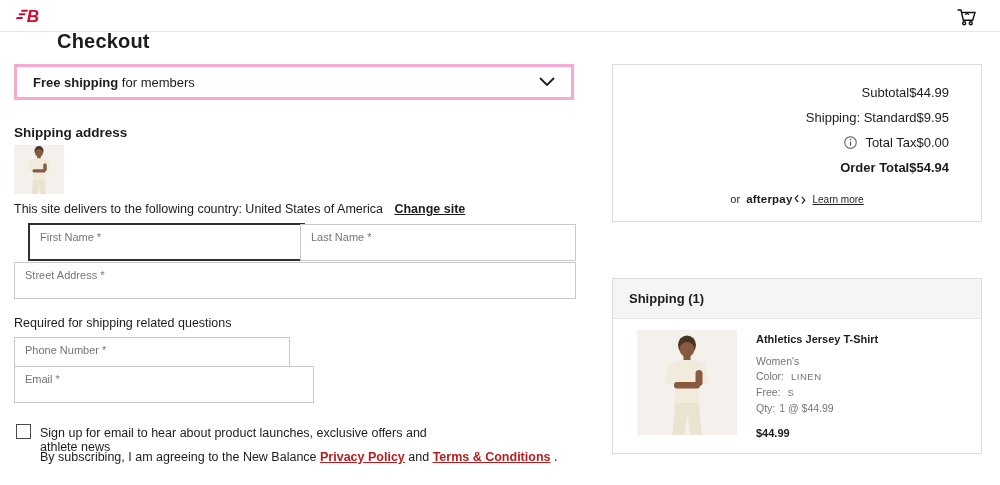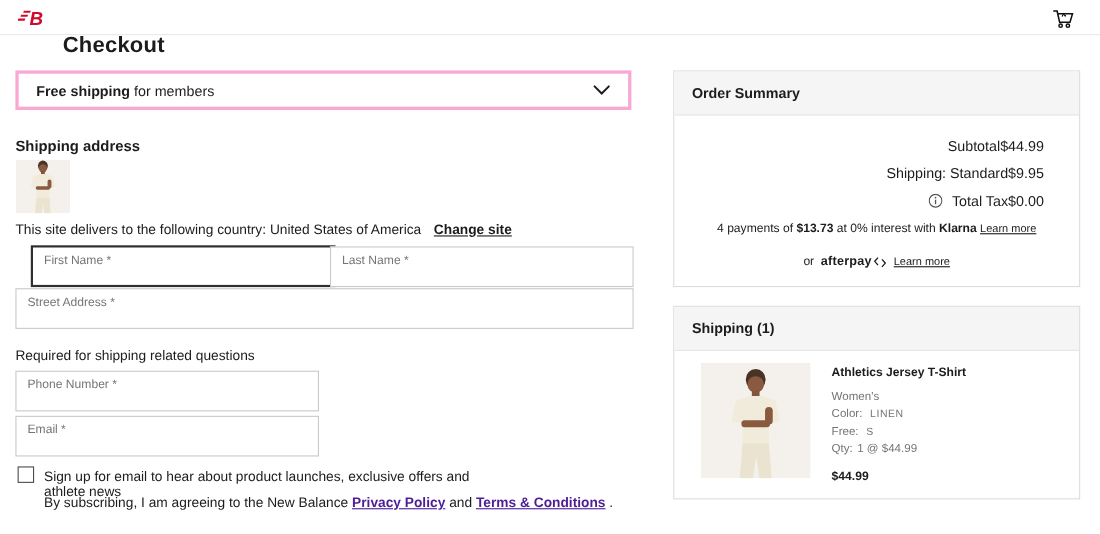--- a/index.html
+++ b/index.html
@@ -25,26 +25,26 @@
   .change-site { font-weight:bold; text-decoration:underline; color:#1c1c1c; margin-left:8px; cursor:pointer; }
   .field { position:absolute; background:#fff; border:1px solid #c9c9c9; }
   .field.focused { border:2px solid #2f2f2f; }
   .field .flabel { position:absolute; top:6px; left:10px; font-size:11px; color:#757575; pointer-events:none; white-space:nowrap; }
   .field input { position:absolute; left:0; top:0; width:100%; height:100%; border:none; outline:none; background:transparent;
     padding:16px 10px 2px; font-size:13px; font-family:"Liberation Sans",sans-serif; }
   .f-first  { left:28px;  top:223px; width:277px; height:38px; }
   .f-last   { left:300px; top:224px; width:276px; height:37px; }
   .f-street { left:14px;  top:262px; width:562px; height:37px; }
   .f-phone  { left:14px;  top:337px; width:276px; height:37px; }
-  .f-email  { left:14px;  top:378px; width:276px; height:37px; }
+  .f-email  { left:14px;  top:366px; width:300px; height:37px; }
   .req-note { position:absolute; left:14px; top:316px; font-size:12.5px; }
   .signup-check { position:absolute; left:16px; top:424px; width:15px; height:15px; border:1px solid #4a4a4a; background:#fff; cursor:pointer; }
   .signup-text { position:absolute; left:40px; top:426px; font-size:12.5px; width:420px; }
   .subscribe-line { position:absolute; left:40px; top:450px; font-size:12.5px; }
-  .u-link { font-weight:bold; text-decoration:underline; color:#4c1d95; cursor:pointer; }
+  .u-link { font-weight:bold; text-decoration:underline; color:#b91c1c; cursor:pointer; }
   
   .panel { position:absolute; left:612px; width:370px; background:#fff; border:1px solid #dcdcdc; }
   .panel-head { background:#f5f5f5; border-bottom:1px solid #e5e5e5; padding:12px 16px; font-size:13px; font-weight:bold; }
   .summary-panel { top:64px; }
   .summary-body { padding:20px 32px 16px; }
   .srow { display:flex; justify-content:flex-end; font-size:13px; margin-bottom:10px; align-items:center; }
   .srow .lab { display:flex; align-items:center; gap:8px; }
   .srow.total { font-weight:bold; margin-left:-16px; margin-top:2px; margin-bottom:6px; }
   .info-icon { width:13px; height:13px; cursor:pointer; display:inline-block; }
   .pay-line { text-align:center; font-size:11px; margin-top:12px; color:#1c1c1c; }
@@ -154,49 +154,45 @@
 
   <div class="subscribe-line">
     <span>By subscribing, I am agreeing to the New Balance</span>
     <a class="u-link">Privacy Policy</a>
     <span>and</span>
     <a class="u-link">Terms &amp; Conditions</a>
     <span>.</span>
   </div>
 
   <div class="panel summary-panel">
-    <div class="panel-head">Order Summary</div>
     <div class="summary-body">
       <div class="srow">
         <span class="lab">Subtotal</span>
         <span>$44.99</span>
       </div>
       <div class="srow">
         <span class="lab">Shipping: Standard</span>
         <span>$9.95</span>
       </div>
       <div class="srow">
         <span class="lab">
           <svg class="info-icon" viewBox="0 0 14 14">
             <circle cx="7" cy="7" r="6.2" fill="none" stroke="#555" stroke-width="1.1"></circle>
             <rect x="6.35" y="6" width="1.3" height="4.4" fill="#555"></rect>
             <circle cx="7" cy="3.9" r="0.85" fill="#555"></circle>
           </svg>
           <span>Total Tax</span>
         </span>
         <span>$0.00</span>
       </div>
-
-      <div class="pay-line">
-        <span>4 payments of</span>
-        <b>$13.73</b>
-        <span>at 0% interest with</span>
-        <b>Klarna</b>
-        <a class="learn-link">Learn more</a>
-      </div>
+      <div class="srow total">
+        <span class="lab">Order Total</span>
+        <span>$54.94</span>
+      </div>
+
       <div class="afterpay-line">
         <span>or</span>
         <span class="afterpay-brand">
           <span>afterpay</span>
           <svg width="12" height="11" viewBox="0 0 12 11" style="margin-left:2px">
             <path d="M4.2 1.2 L1.2 4.6 L4.2 8" stroke="#1c1c1c" stroke-width="1.2" fill="none"></path>
             <path d="M7.8 2.8 L10.8 6.2 L7.8 9.6" stroke="#1c1c1c" stroke-width="1.2" fill="none"></path>
           </svg>
         </span>
         <a class="learn-link">Learn more</a>

